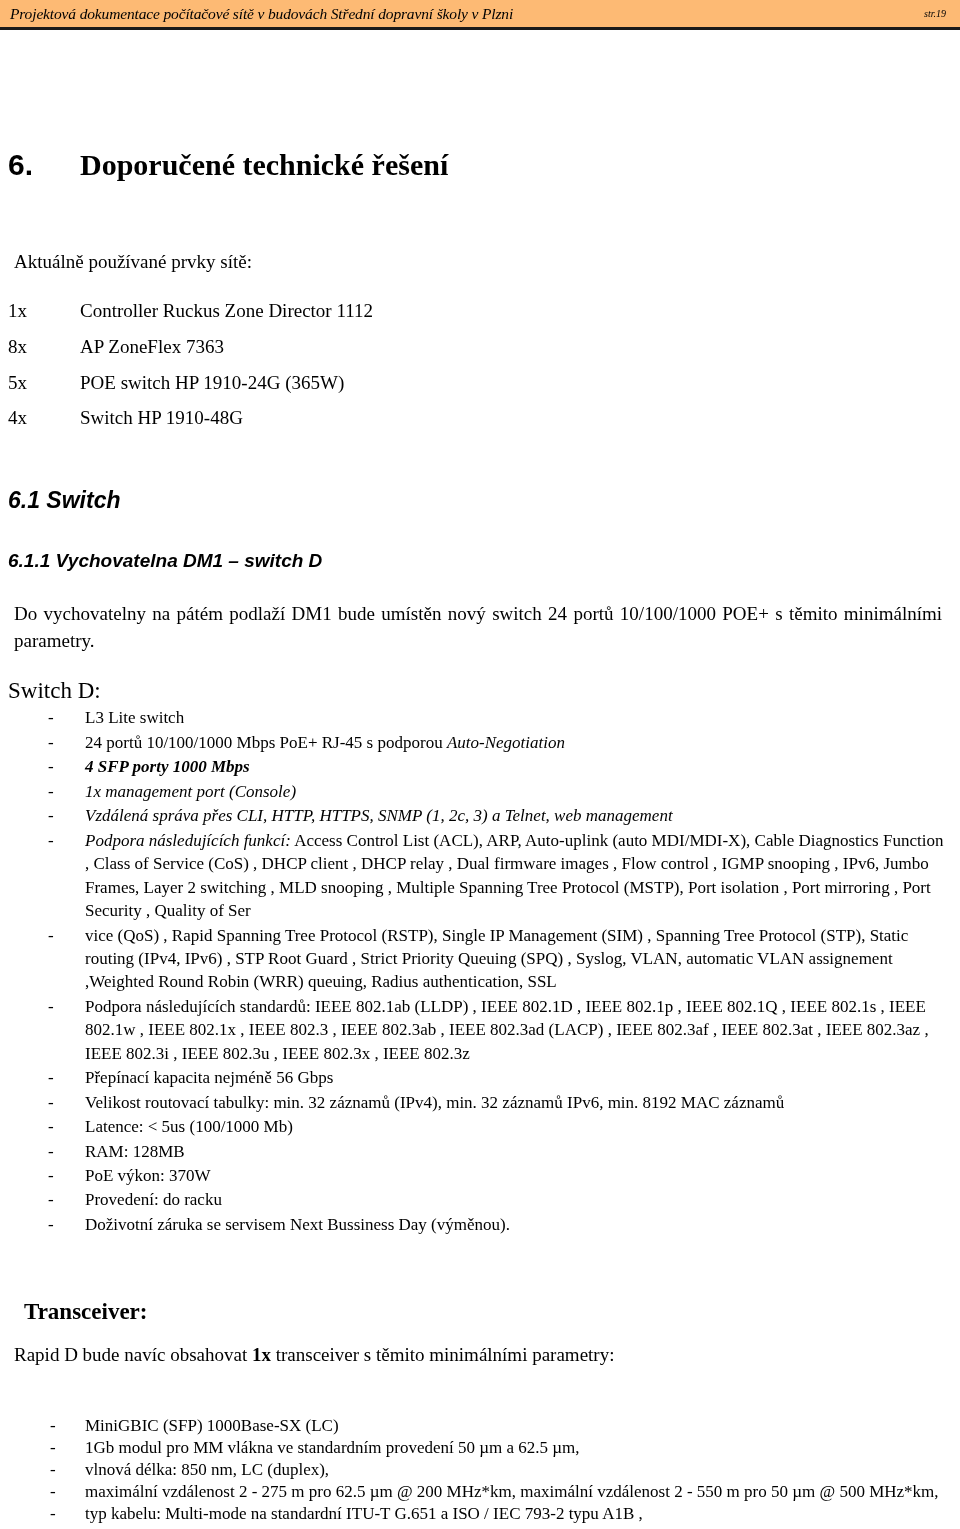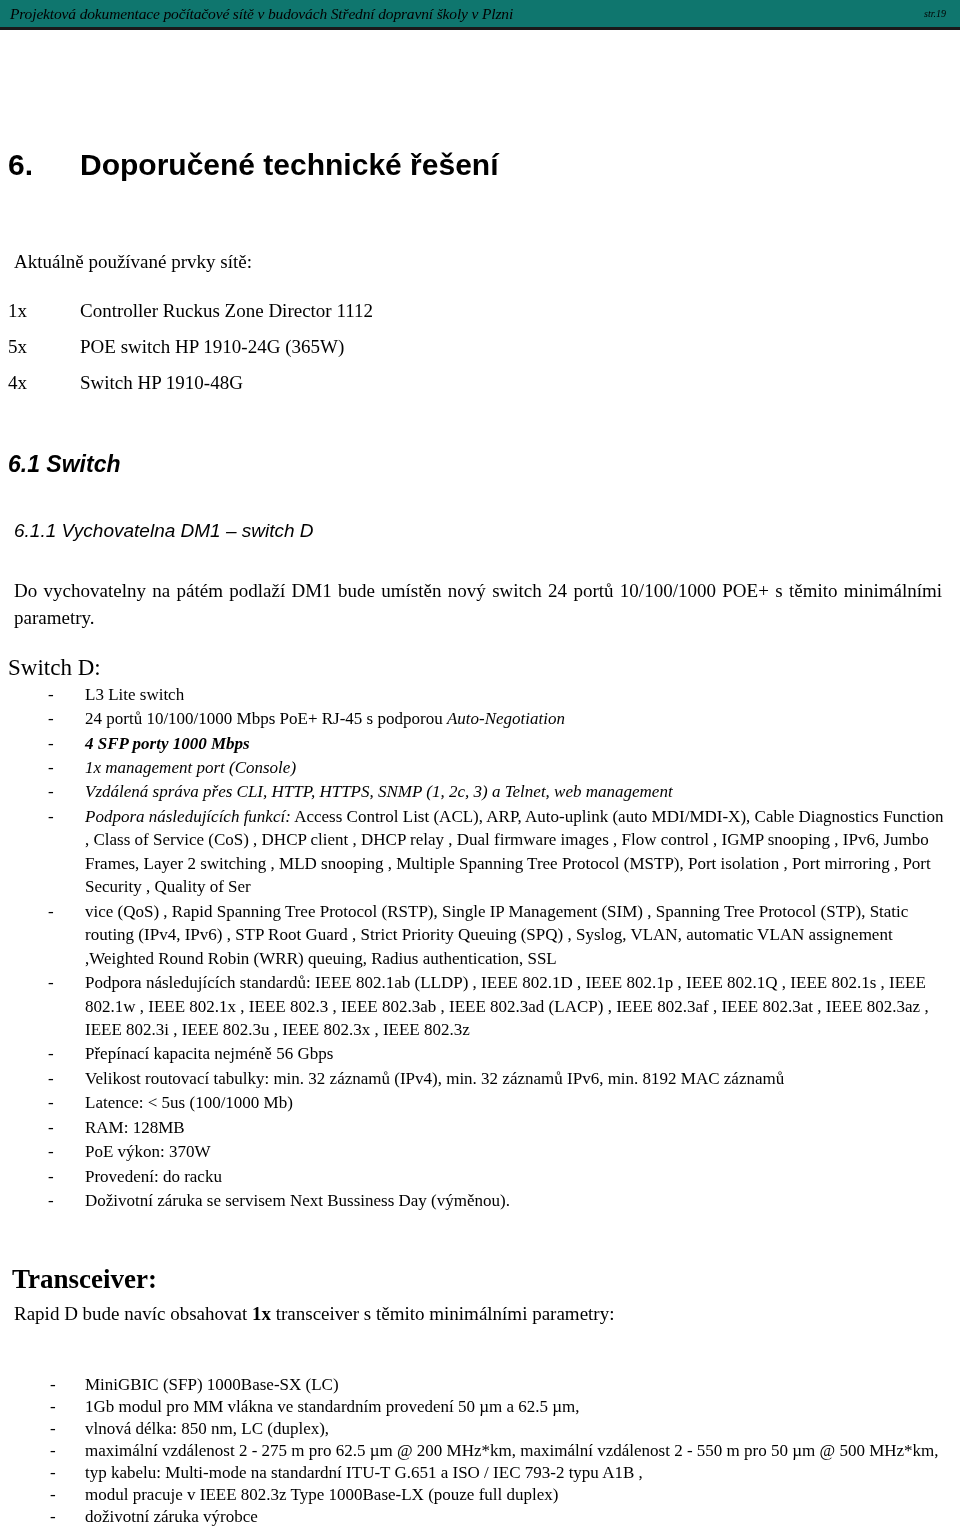--- a/index.html
+++ b/index.html
@@ -12,21 +12,21 @@
     width: 960px;
     min-height: 1529px;
     font-family: "Liberation Serif", "DejaVu Serif", serif;
     color: #000000;
     position: relative;
     -webkit-font-smoothing: antialiased;
   }
 
   
   .page-header {
-    background: #0f766e;
+    background: #fdba74;
     border-bottom: 3px solid #1a1a1a;
     height: 30px;
     display: flex;
     align-items: center;
     justify-content: space-between;
     padding: 0 10px 0 10px;
     box-sizing: border-box;
     font-style: italic;
     font-size: 15.5px;
     line-height: 1;
@@ -55,36 +55,36 @@
     margin: 0;
     padding: 0;
     display: flex;
     align-items: baseline;
     line-height: 1.1;
   }
   h1.chapter .num {
     width: 72px;
     flex: 0 0 72px;
   }
-  h1.chapter .txt { flex: 1; }
+  h1.chapter .txt { flex: 1; font-family: Liberation Serif, serif; }
 
   h2.sub {
     font-family: "Liberation Sans", "DejaVu Sans", sans-serif;
     font-weight: bold;
     font-style: italic;
     font-size: 23px;
     margin: 0;
     line-height: 1.15;
   }
   h3.subsub {
     font-family: "Liberation Sans", "DejaVu Sans", sans-serif;
-    font-weight: normal;
+    font-weight: bold;
     font-style: italic;
     font-size: 19px;
-    margin: 6px;
+    margin: 0;
     line-height: 1.15;
   }
 
   
   p.body {
     font-size: 19px;
     line-height: 1.42;
     margin: 6px;
   }
   p.justify {
@@ -157,22 +157,22 @@
   .sp-after-inv { height: 44px; }
   .sp-after-h2  { height: 36px; }
   .sp-after-h3  { height: 24px; }
   .sp-after-para{ height: 14px; }
   .sp-after-switchlist { height: 46px; }
   .sp-after-trxtitle { height: 40px; }
 
   h2.trx-heading {
     font-family: "Liberation Serif", "DejaVu Serif", serif;
     font-weight: bold;
-    font-size: 27px;
-    margin: 4px;
+    font-size: 23px;
+    margin: 16px;
     line-height: 1.15;
   }
 </style>
 </head>
 <body>
 
 <div class="page-header">
   <span class="hdr-title">Projektová dokumentace počítačové sítě v budovách Střední dopravní školy v Plzni</span>
   <span class="hdr-page">str.19</span>
 </div>
@@ -191,20 +191,24 @@
   <p class="body">Aktuálně používané prvky sítě:</p>
 
   <div class="sp-after-lead"></div>
 
   <div class="inventory">
     <div class="inv-row">
       <span class="qty">1x</span>
       <span class="desc">Controller Ruckus Zone Director 1112</span>
     </div>
     <div class="inv-row">
+      <span class="qty">8x</span>
+      <span class="desc">AP ZoneFlex 7363</span>
+    </div>
+    <div class="inv-row">
       <span class="qty">5x</span>
       <span class="desc">POE switch HP 1910-24G (365W)</span>
     </div>
     <div class="inv-row">
       <span class="qty">4x</span>
       <span class="desc">Switch HP 1910-48G</span>
     </div>
   </div>
 
   <div class="sp-after-inv"></div>

